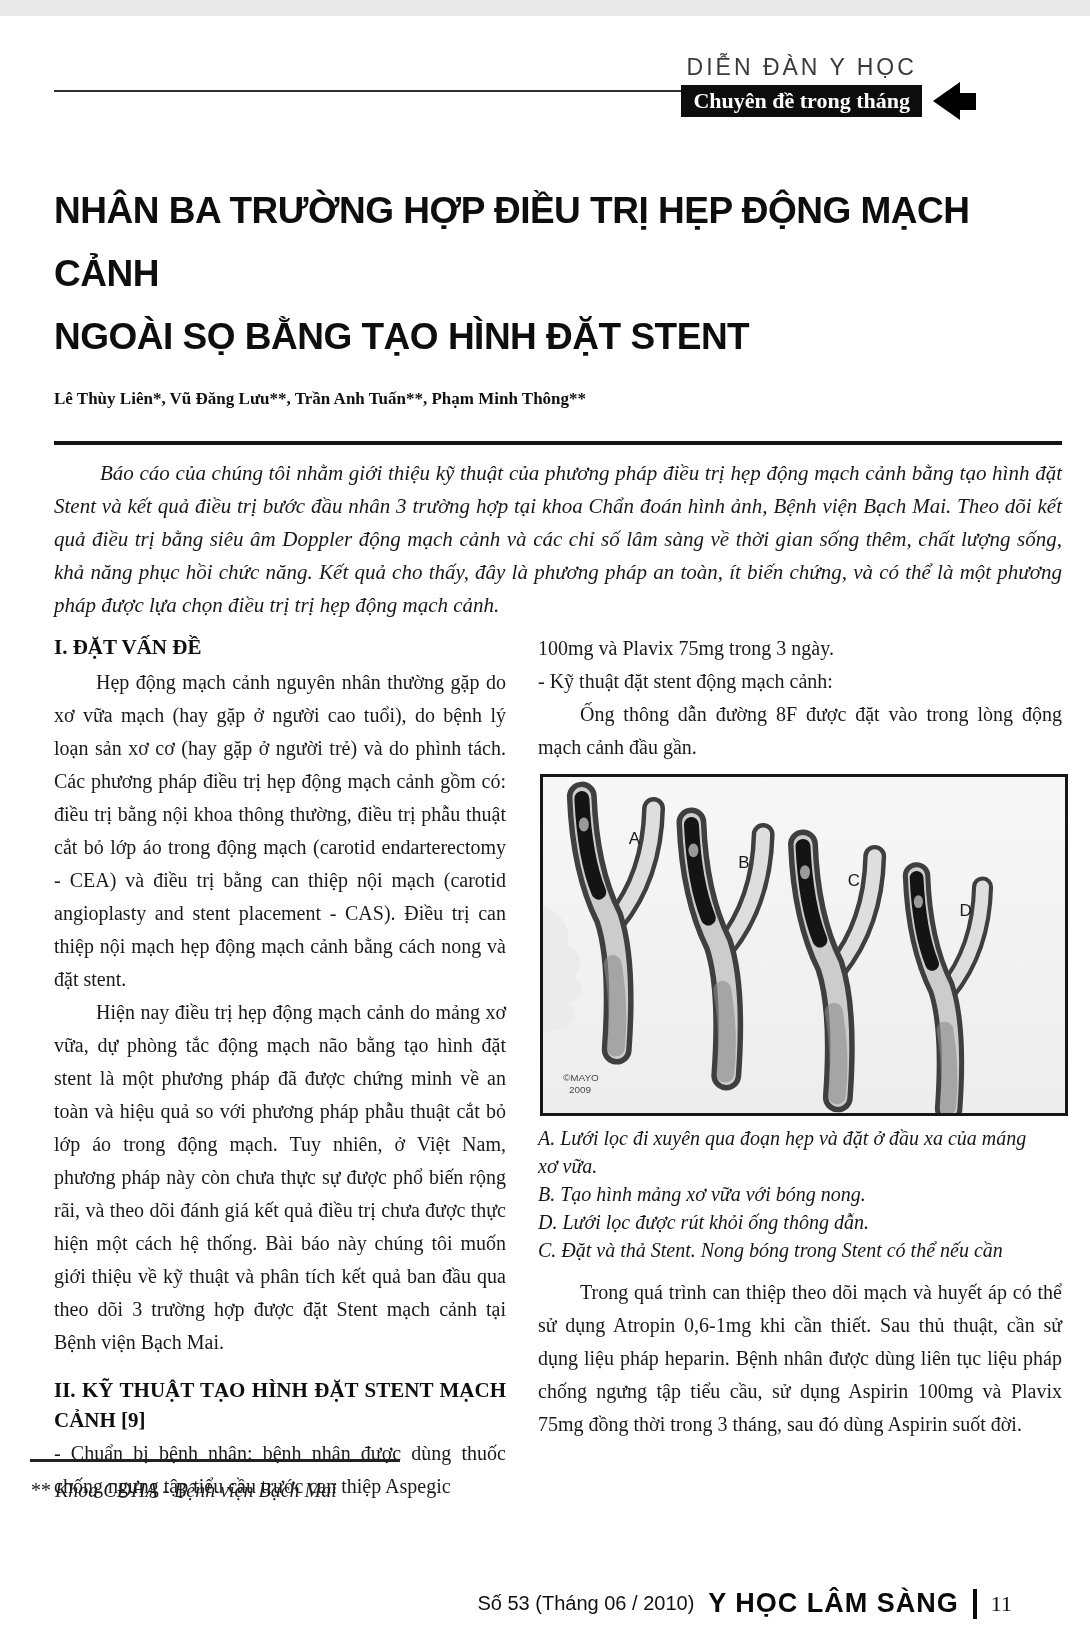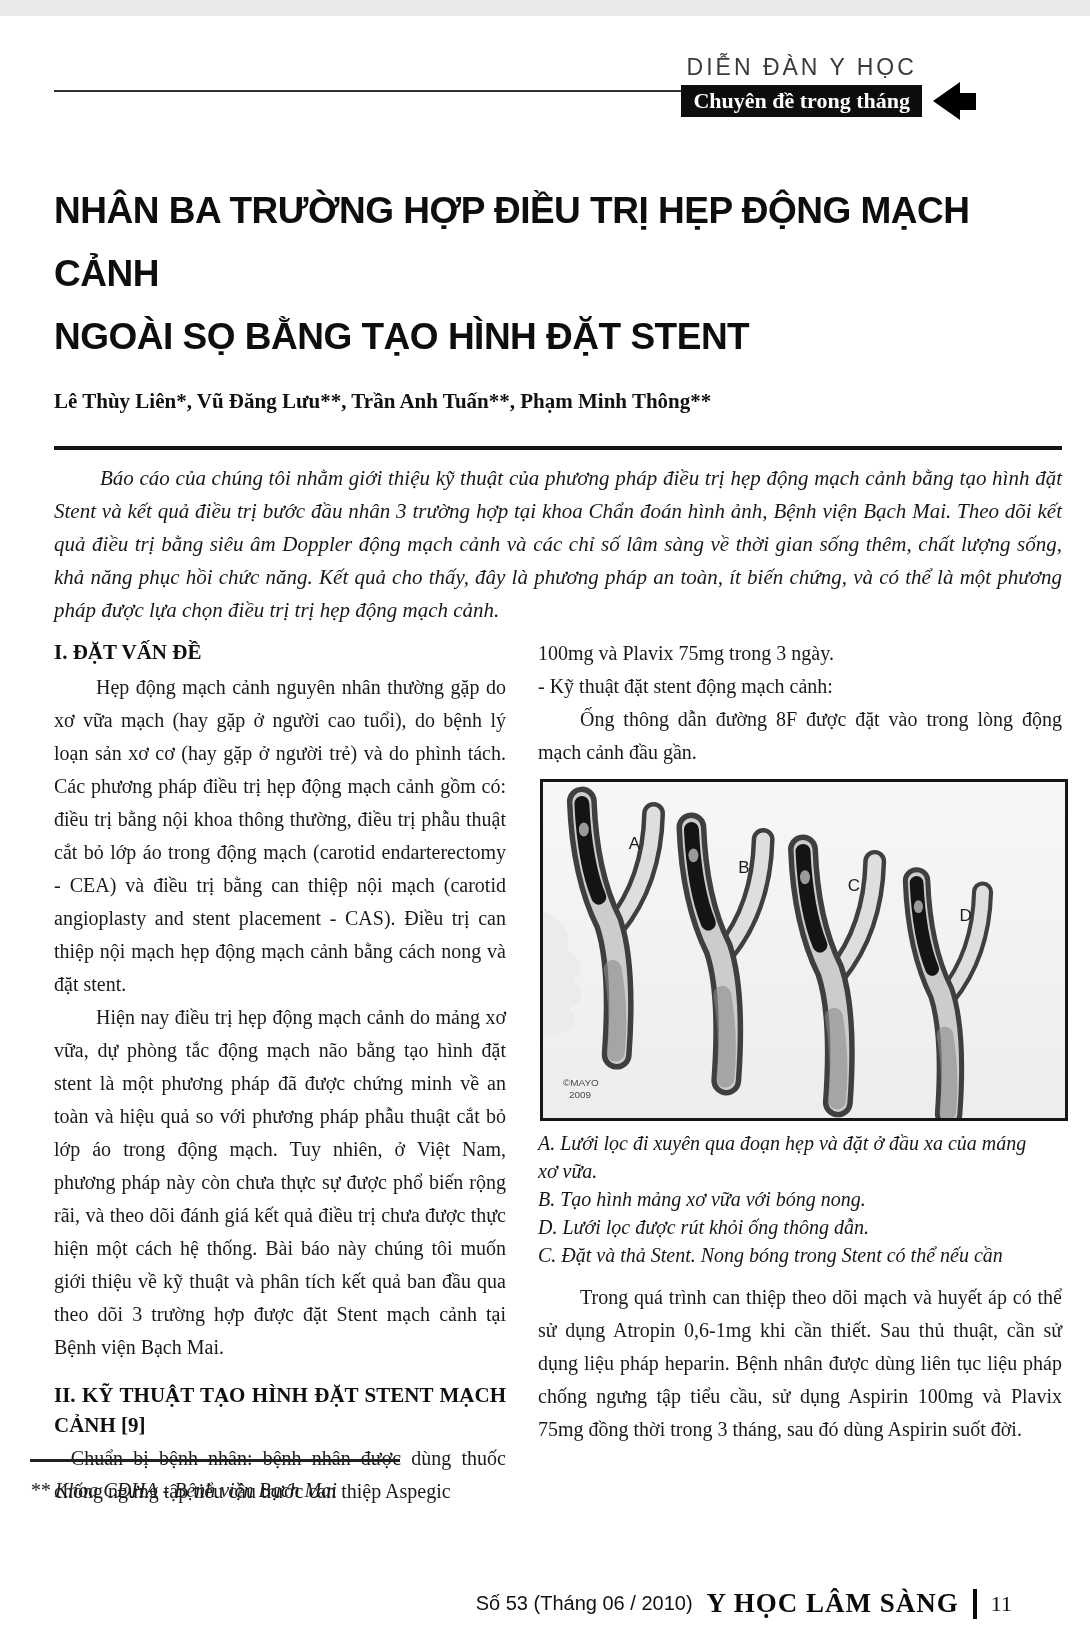--- a/index.html
+++ b/index.html
@@ -35,21 +35,21 @@
 
   
   .title{
     margin:46px 0 0 0;
     font-family:"Liberation Sans",sans-serif;
     font-weight:bold;font-size:37px;line-height:1.7;
     letter-spacing:-0.5px;color:#0e0e0e;
   }
   .authors{
     margin-top:20px;
-    font-weight:bold;font-size:21px;color:#111;
+    font-weight:bold;font-size:17px;color:#111;
   }
   .rule{margin-top:32px;height:4px;background:#151515;}
 
   .abstract{
     margin:12px 0 0 0;
     font-style:italic;font-size:21px;line-height:33px;
     text-align:justify;text-indent:46px;color:#181818;
   }
 
   
@@ -87,21 +87,21 @@
   .footnotes{position:absolute;left:30px;top:1443px;width:500px;}
   .fn-rule{width:370px;height:3px;background:#222;margin-bottom:12px;}
   .fn{font-style:italic;font-size:20px;line-height:33px;color:#1b1b1b;}
 
   
   .footer{
     position:absolute;top:1572px;right:78px;
     display:flex;align-items:center;gap:14px;white-space:nowrap;
   }
   .issue{font-family:"Liberation Sans",sans-serif;font-size:20px;color:#111;}
-  .journal{font-family:Liberation Serif, serif;font-weight:bold;font-size:27px;letter-spacing:1px;color:#0a0a0a;text-align:center;}
+  .journal{font-family:Liberation Sans, sans-serif;font-weight:bold;font-size:27px;letter-spacing:1px;color:#0a0a0a;text-align:center;}
   .pagebar{width:4px;height:30px;background:#0a0a0a;}
   .pagenum{font-size:22px;color:#111;}
 </style>
 </head>
 <body>
 
 <div class="page">
   <div class="content">
 
     <div class="header">

